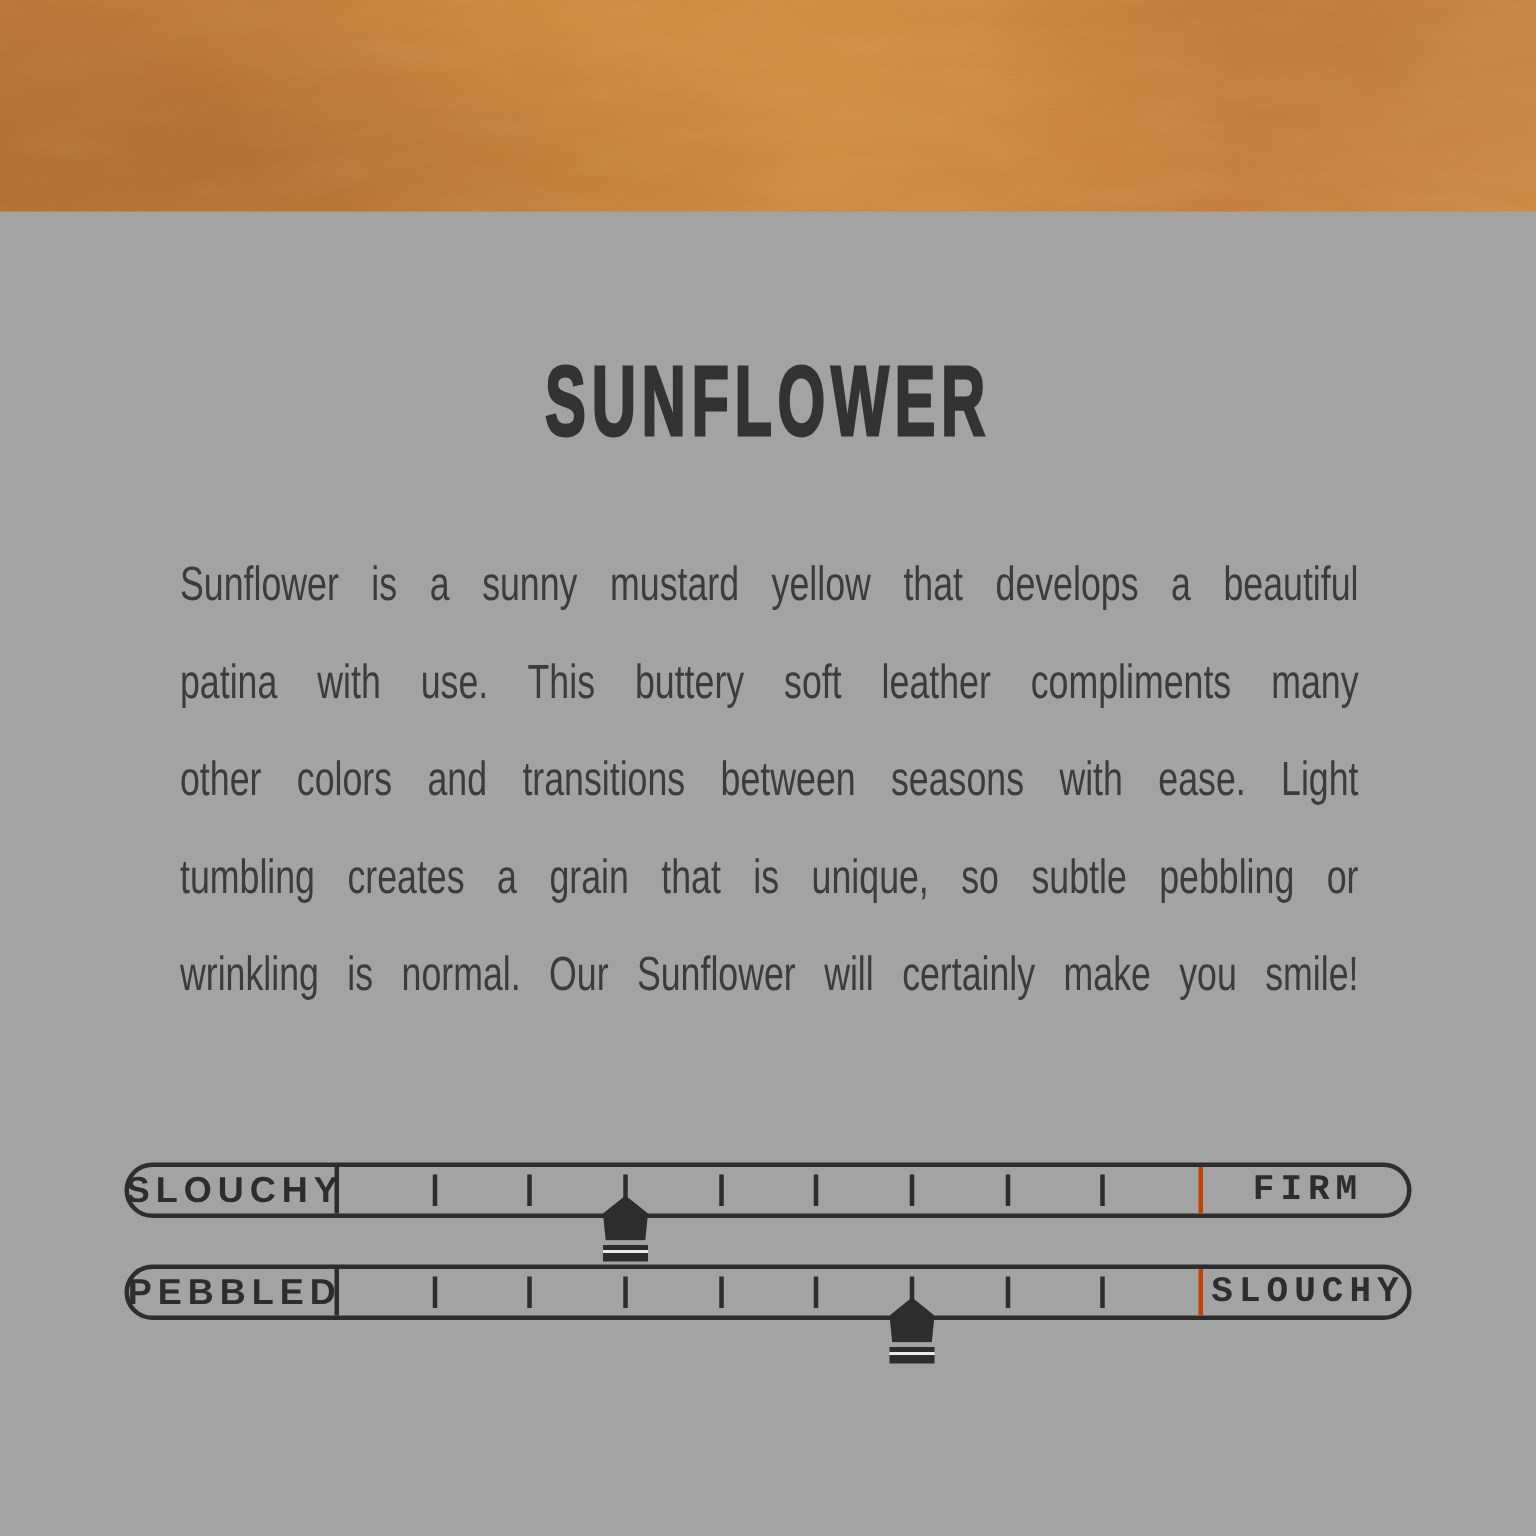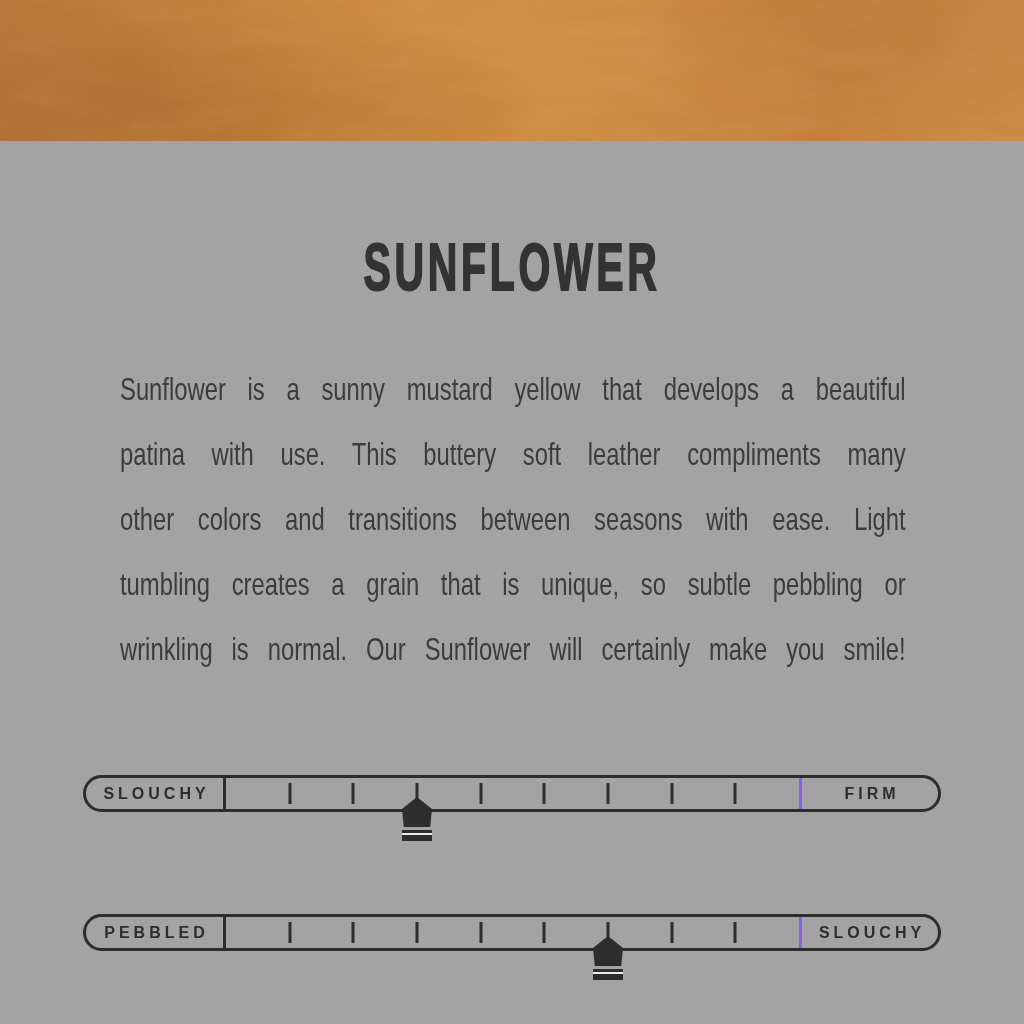--- a/index.html
+++ b/index.html
@@ -42,25 +42,25 @@
   }
 
   
   .slider{
     position:absolute;left:83px;width:858px;height:37px;
     border:3px solid #2d2d2d;border-radius:19px;
     display:flex;align-items:stretch;color:#2d2d2d;
   }
   .slider-label{
     display:flex;align-items:center;justify-content:center;
-    font-weight:700;font-size:16px;letter-spacing:4px;text-indent:4px;
+    font-weight:700;font-size:24px;letter-spacing:4px;text-indent:4px;
     color:#2d2d2d;white-space:nowrap;
   }
   .label-left{width:140px;border-right:3px solid #2d2d2d;}
-  .label-right{width:139px;border-left:3px solid #8b5cf6;}
+  .label-right{width:139px;border-left:3px solid #c2410c;font-family:Liberation Mono, monospace;}
   .slider-track{flex:1;position:relative;}
   .tick{
     position:absolute;top:5px;width:3px;height:21px;background:#2d2d2d;
     transform:translateX(-50%);
   }
   .marker{
     position:absolute;top:19px;transform:translateX(-50%);
     display:flex;flex-direction:column;align-items:center;z-index:2;
   }
   .nib{
@@ -114,21 +114,21 @@
         <div class="tick" style="left: 77.7778%;"></div>
         <div class="tick" style="left: 88.8889%;"></div>
         <div class="marker" style="left: 33.3333%;">
           <div class="nib"></div>
           <div class="band"></div>
         </div>
       </div>
     <div class="slider-label label-right">FIRM</div>
   </div>
 
-  <div class="slider" style="top:914px">
+  <div class="slider" style="top:843px">
     <div class="slider-label label-left">PEBBLED</div>
     <div class="slider-track">
         <div class="tick" style="left: 11.1111%;"></div>
         <div class="tick" style="left: 22.2222%;"></div>
         <div class="tick" style="left: 33.3333%;"></div>
         <div class="tick" style="left: 44.4444%;"></div>
         <div class="tick" style="left: 55.5556%;"></div>
         <div class="tick" style="left: 66.6667%;"></div>
         <div class="tick" style="left: 77.7778%;"></div>
         <div class="tick" style="left: 88.8889%;"></div>

